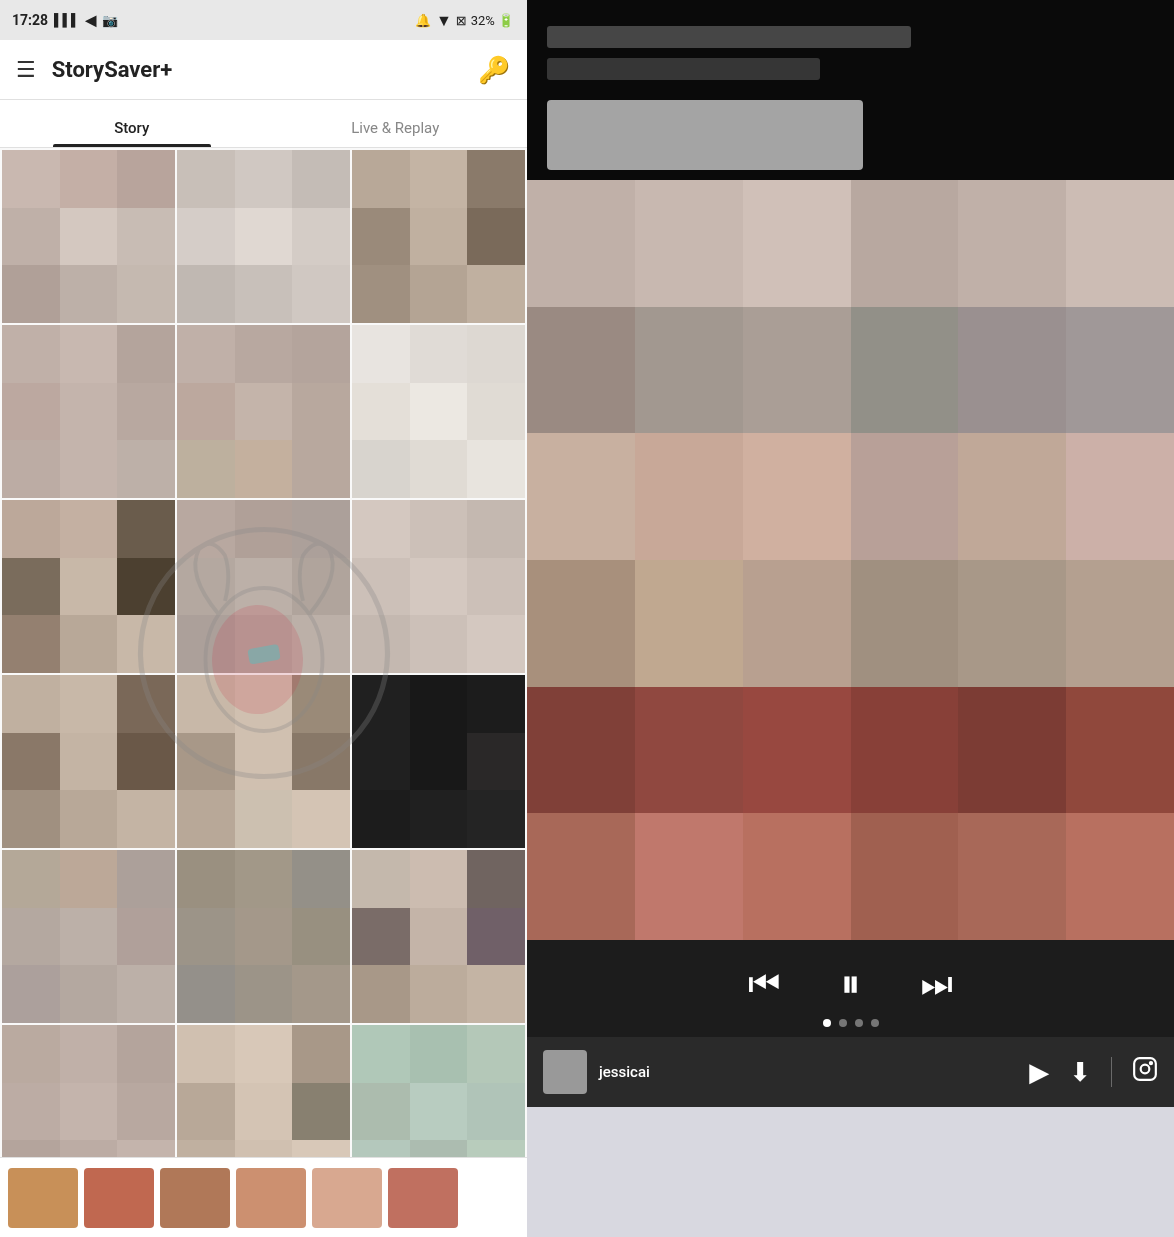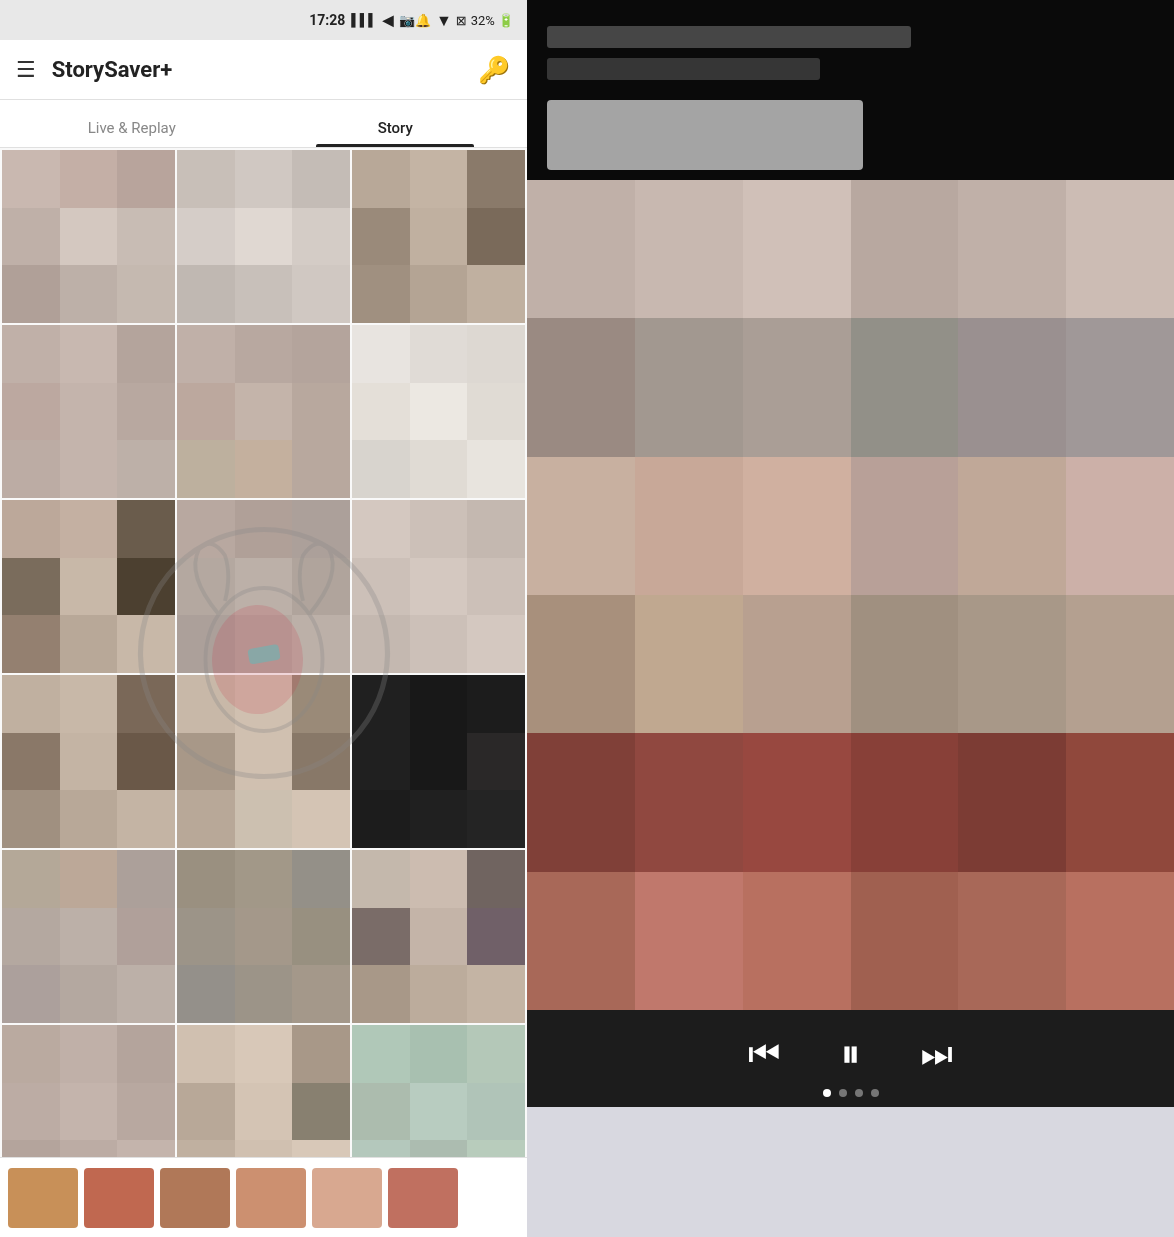--- a/index.html
+++ b/index.html
@@ -23,21 +23,21 @@
       position: relative;
       overflow: hidden;
     }
 
     
     .status-bar {
       background: #e8e8e8;
       height: 40px;
       display: flex;
       align-items: center;
-      justify-content: flex-end;
+      justify-content: space-between;
       padding: 0 12px;
       flex-shrink: 0;
     }
     .status-bar-left {
       font-size: 14px;
       font-weight: bold;
       color: #222;
       display: flex;
       align-items: center;
       gap: 6px;
@@ -355,25 +355,25 @@
 
   <div class="app-header">
     <div class="header-left">
       <span class="hamburger">☰</span>
       <span class="app-title">StorySaver+</span>
     </div>
     <span class="key-icon">🔑</span>
   </div>
 
   <div class="tabs">
+    <div class="tab active">
+      <span>Story</span>
+    </div>
     <div class="tab">
       <span>Live &amp; Replay</span>
-    </div>
-    <div class="tab active">
-      <span>Story</span>
     </div>
   </div>
 
   <div class="story-grid">
     <div class="grid-container">
 
       <div class="grid-item">
         <div class="grid-item-inner">
           <div class="pixel-block" style="background:#c9b8b0;"></div>
           <div class="pixel-block" style="background:#c4afa6;"></div>
@@ -748,16 +748,32 @@
       <span class="ctrl-btn">⏭</span>
     </div>
     <div class="dots-row">
       <div class="dot active"></div>
       <div class="dot"></div>
       <div class="dot"></div>
       <div class="dot"></div>
     </div>
   </div>
 
+  <div class="bottom-info-strip">
+    <div class="user-thumb" style="background:#999;"></div>
+    <span class="username">jessicai</span>
+    <div class="action-icons">
+      <span class="action-icon">▶</span>
+      <span class="action-icon">⬇</span>
+      <div class="divider-v"></div>
+      <span class="action-icon">
+        <svg width="26" height="26" viewBox="0 0 24 24" fill="none" stroke="white" stroke-width="2">
+          <rect x="2" y="2" width="20" height="20" rx="5" ry="5"></rect>
+          <circle cx="12" cy="12" r="4"></circle>
+          <circle cx="17.5" cy="6.5" r="1" fill="white"></circle>
+        </svg>
+      </span>
+    </div>
+  </div>
 
   <div class="right-bottom-strip" style="background:#d8d8e0;"></div>
 
 </div>
 
 </body></html>

